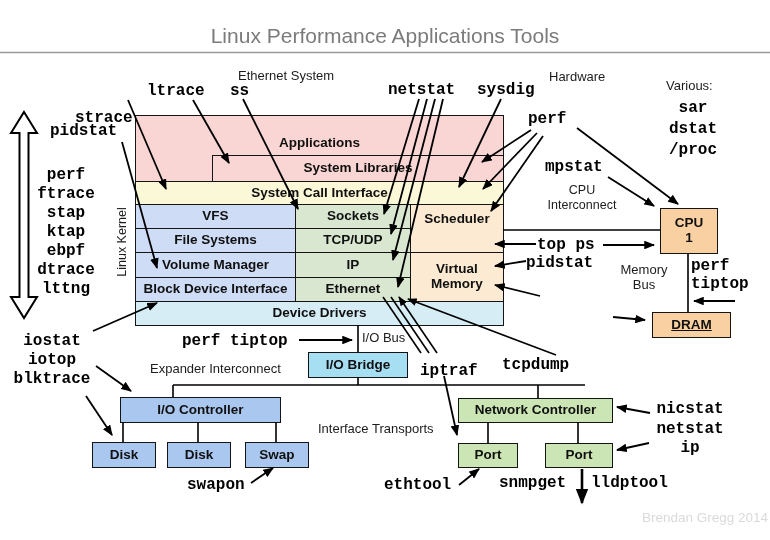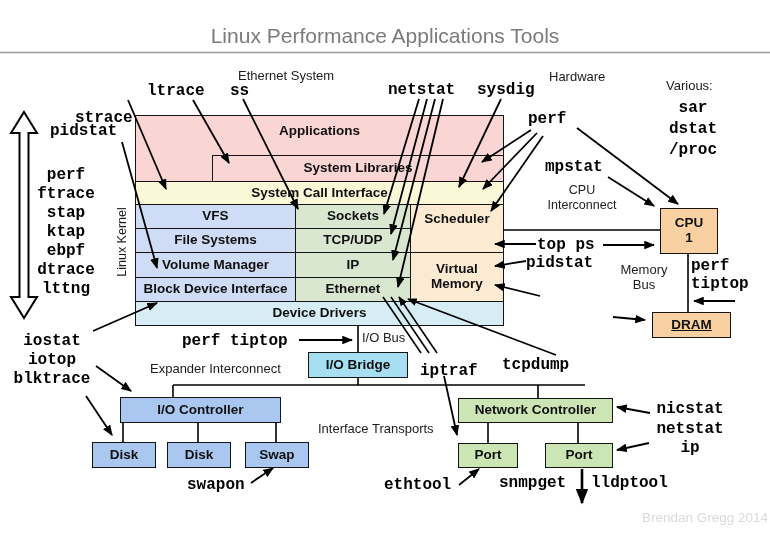--- a/index.html
+++ b/index.html
@@ -26,21 +26,21 @@
   .orange{background:#f9d0a2;} .cblue{background:#a9c7ef;} .bcyan{background:#a6def2;}
   .ngreen{background:#cbe5b5;}
 </style>
 </head>
 <body>
 
 <div id="stage">
 
   <div id="title">Linux Performance Applications Tools</div>
 
-  <div class="box pink" style="left:135px;top:115px;width:369px;height:80px;align-items:flex-start;padding-top:8px;">
+  <div class="box pink" style="left:135px;top:115px;width:369px;height:80px;align-items:flex-start;padding-top:20px;">
     <span>Applications</span>
     </div>
   <div class="box pink" style="left:212px;top:155px;width:292px;height:27px;">
     <span>System Libraries</span>
     </div>
   <div class="box yellow" style="left:135px;top:181px;width:369px;height:24px;">
     <span>System Call Interface</span>
     </div>
 
   <div class="box kblue" style="left:135px;top:204px;width:161px;height:25px;">

